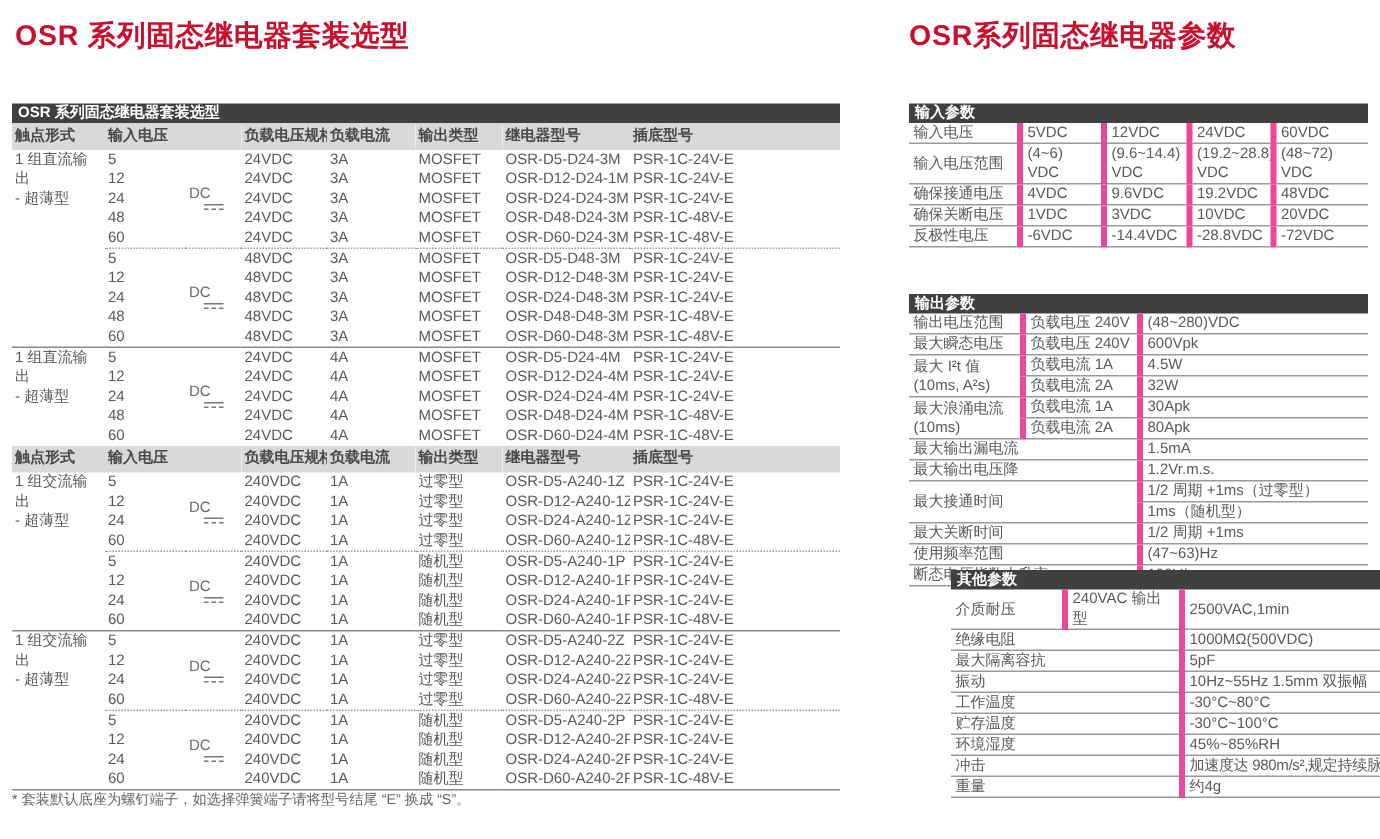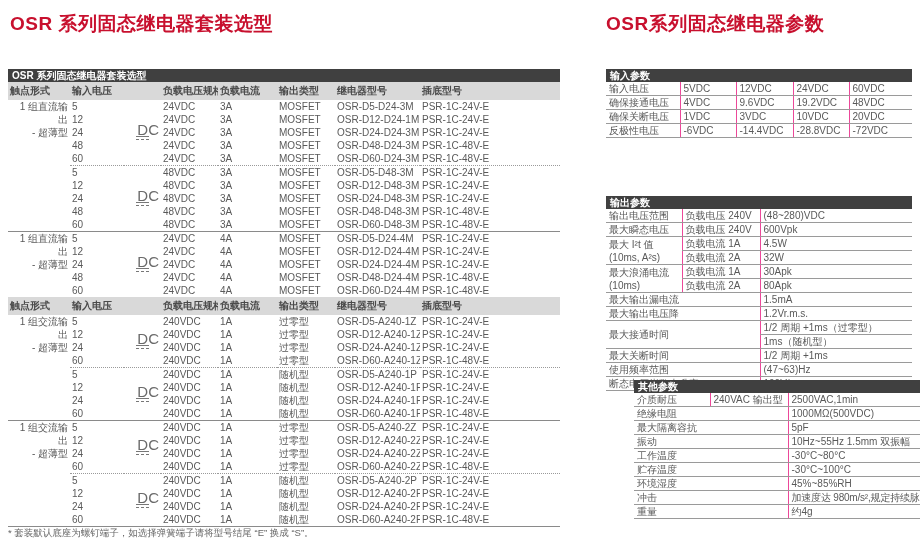--- a/index.html
+++ b/index.html
@@ -23,23 +23,23 @@
   
   #sel-wrap{position:absolute;left:8px;top:69px;width:552px;}
   table{border-collapse:collapse;table-layout:fixed;width:100%;}
   #sel-table td{
     font-size:10px;line-height:13px;height:13px;padding:0 2px;
     vertical-align:middle;white-space:nowrap;overflow:hidden;color:#595959;
   }
   #sel-table tr.colhead td{
     background:#d9d9d9;color:#4a4a4a;font-weight:bold;height:18px;line-height:14px;
   }
-  #sel-table td.glabel{white-space:pre-line;vertical-align:top;line-height:13px;text-align:right;}
+  #sel-table td.glabel{white-space:pre-line;vertical-align:top;line-height:13px;}
   #sel-table td.dccell{text-align:center;vertical-align:middle;}
-  .dc-t{font-size:15px;line-height:10px;color:#6a6a6a;text-align:right;}
+  .dc-t{font-size:10px;line-height:10px;color:#6a6a6a;text-align:left;}
   .dcsym{width:13px;margin:1px auto 0;}
   .dcsym .s{display:block;height:0;border-top:1.5px solid #777;}
   .dcsym .d{display:block;height:0;border-top:1.5px dashed #777;margin-top:2px;}
   #sel-table tr.sep-dotted>td{border-bottom:1px dotted #9a9a9a;}
   #sel-table tr.sep-solid>td{border-bottom:1px solid #8a8a8a;}
   #sel-table td.bdot{border-bottom:1px dotted #9a9a9a;}
   #sel-table td.bsolid{border-bottom:1px solid #8a8a8a;}
 
   #footnote{
     position:absolute;left:8px;top:527px;font-size:9.5px;color:#666666;white-space:nowrap;
@@ -48,21 +48,21 @@
   
   .param-block{position:absolute;left:606px;width:306px;}
   #p-input{top:69px;}
   #p-output{top:196px;}
   #p-other{top:380px;margin-left:28px;}
   .param td{
     font-size:10px;line-height:13px;padding:0 3px;color:#595959;
     border-bottom:1px solid #9a9a9a;vertical-align:middle;
     white-space:pre-line;overflow:hidden;
   }
-  .param td.v{border-left:1px solid #ec4899;}
+  .param td.v{border-left:4px solid #ec4899;}
   .param td.small{font-size:10px;letter-spacing:-.2px;white-space:nowrap;}
 </style>
 </head>
 <body>
 
 <div id="left-title" class="page-title">OSR 系列固态继电器套装选型</div>
 <div id="right-title" class="page-title">OSR系列固态继电器参数</div>
 
 <div id="sel-wrap">
   <div class="bar">OSR 系列固态继电器套装选型</div>
@@ -421,20 +421,31 @@
       </colgroup>
     <tbody>
         <tr>
       <td>输入电压</td>
       <td class="v">5VDC</td>
       <td class="v">12VDC</td>
       <td class="v">24VDC</td>
       <td class="v">60VDC</td>
     </tr>
     <tr>
+      <td>输入电压范围</td>
+      <td class="v">(4~6)
+VDC</td>
+      <td class="v">(9.6~14.4)
+VDC</td>
+      <td class="v">(19.2~28.8)
+VDC</td>
+      <td class="v">(48~72)
+VDC</td>
+    </tr>
+    <tr>
       <td>确保接通电压</td>
       <td class="v">4VDC</td>
       <td class="v">9.6VDC</td>
       <td class="v">19.2VDC</td>
       <td class="v">48VDC</td>
     </tr>
     <tr>
       <td>确保关断电压</td>
       <td class="v">1VDC</td>
       <td class="v">3VDC</td>

